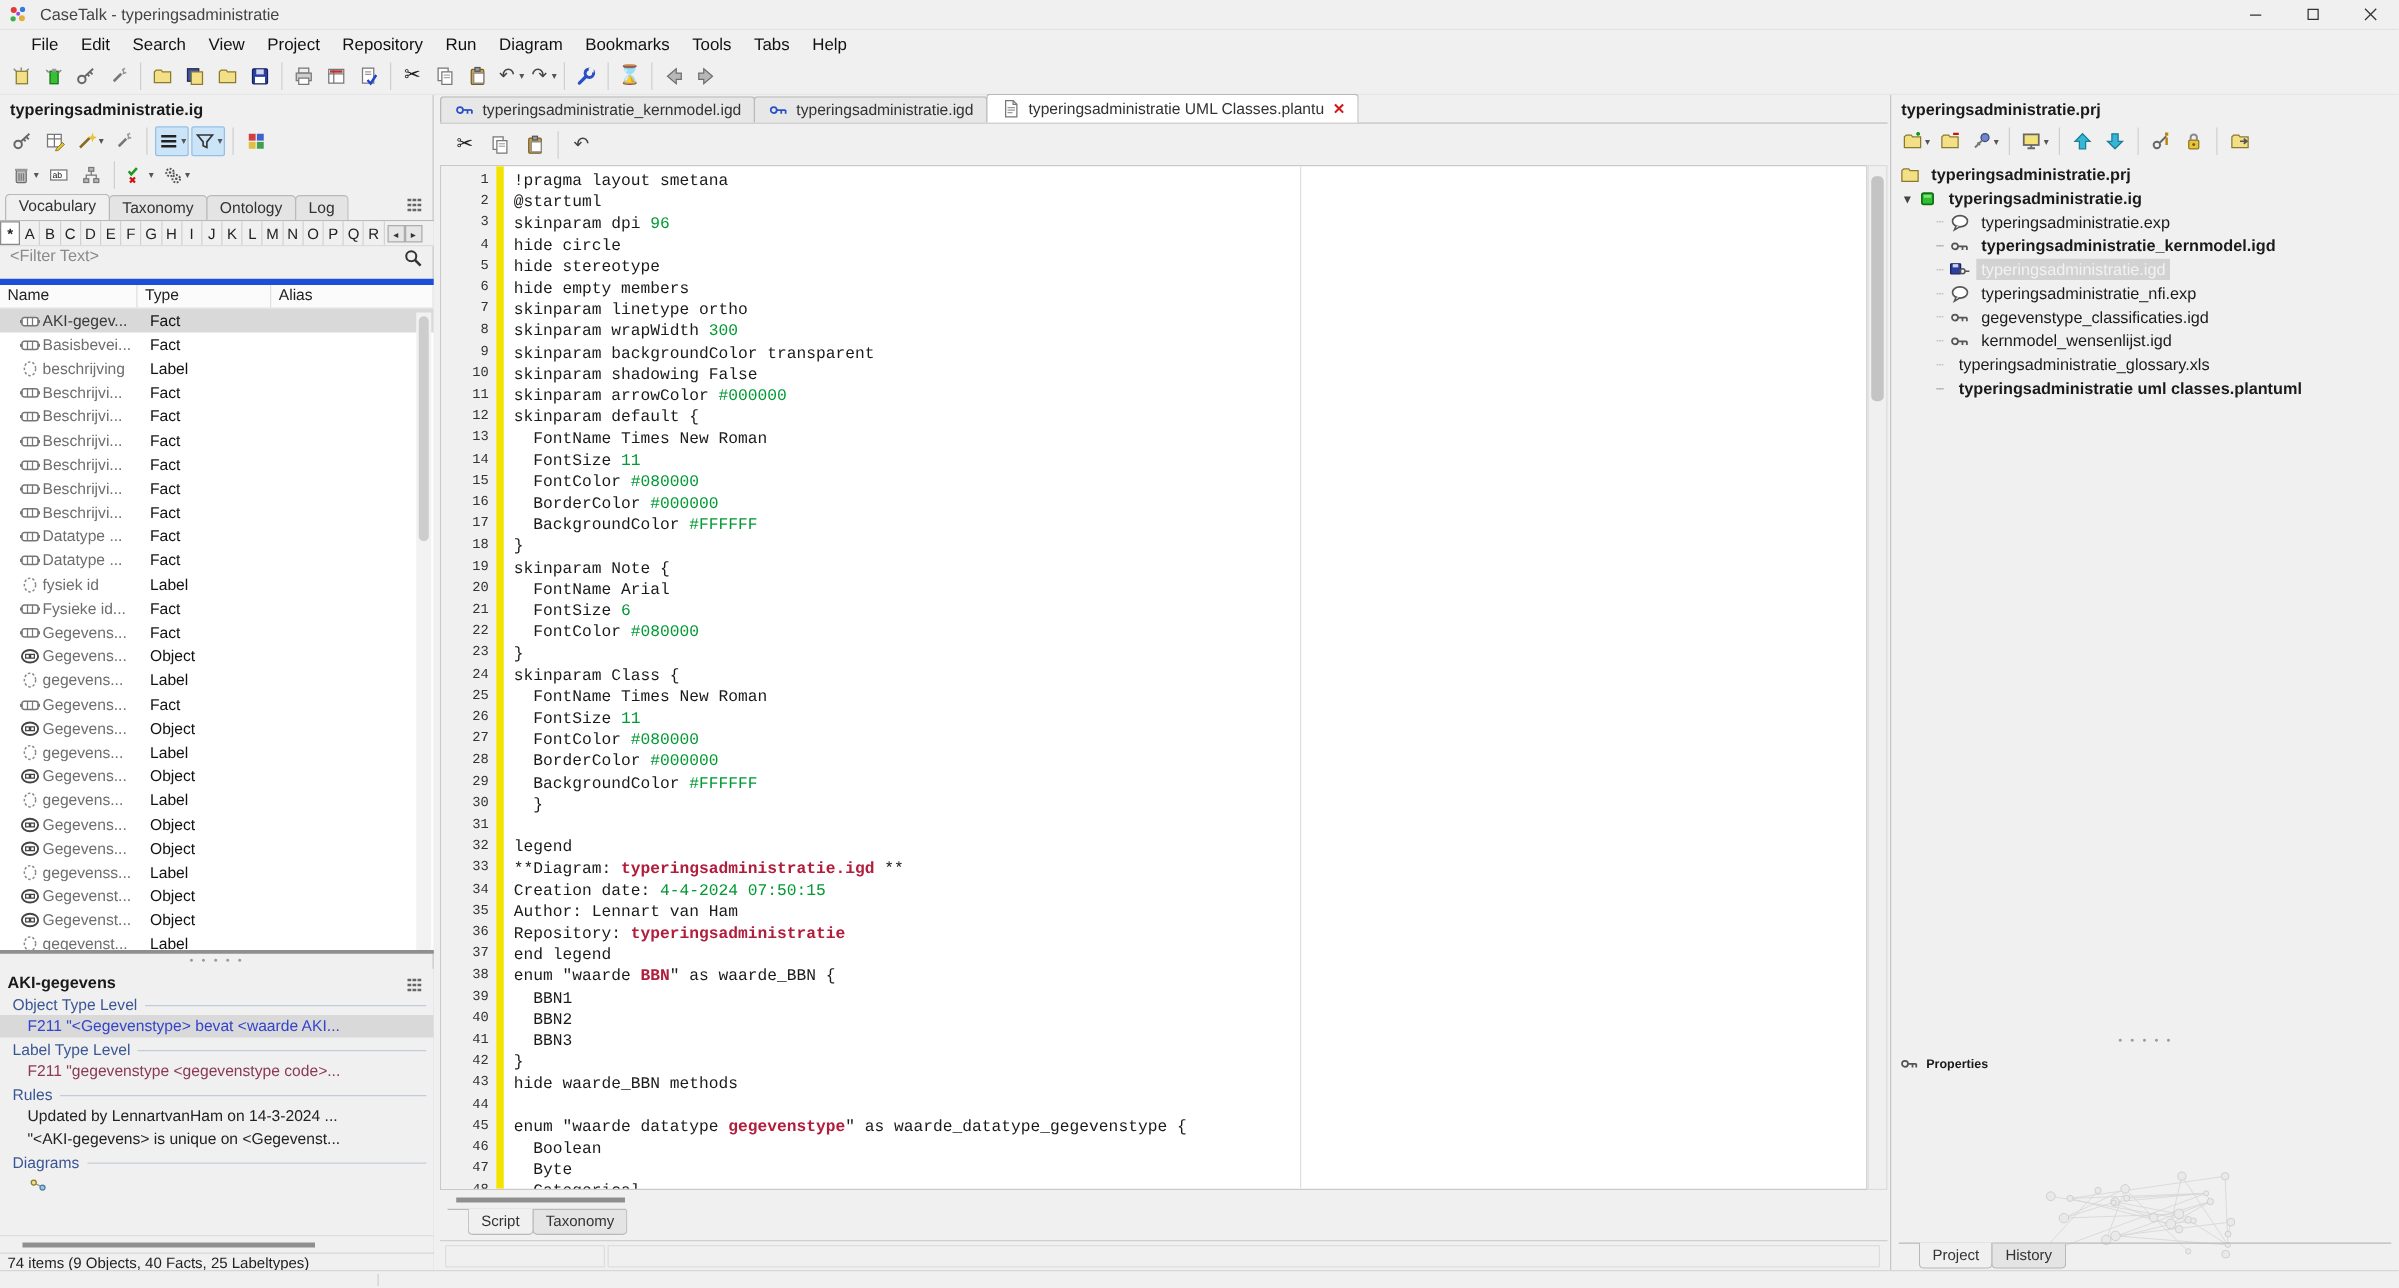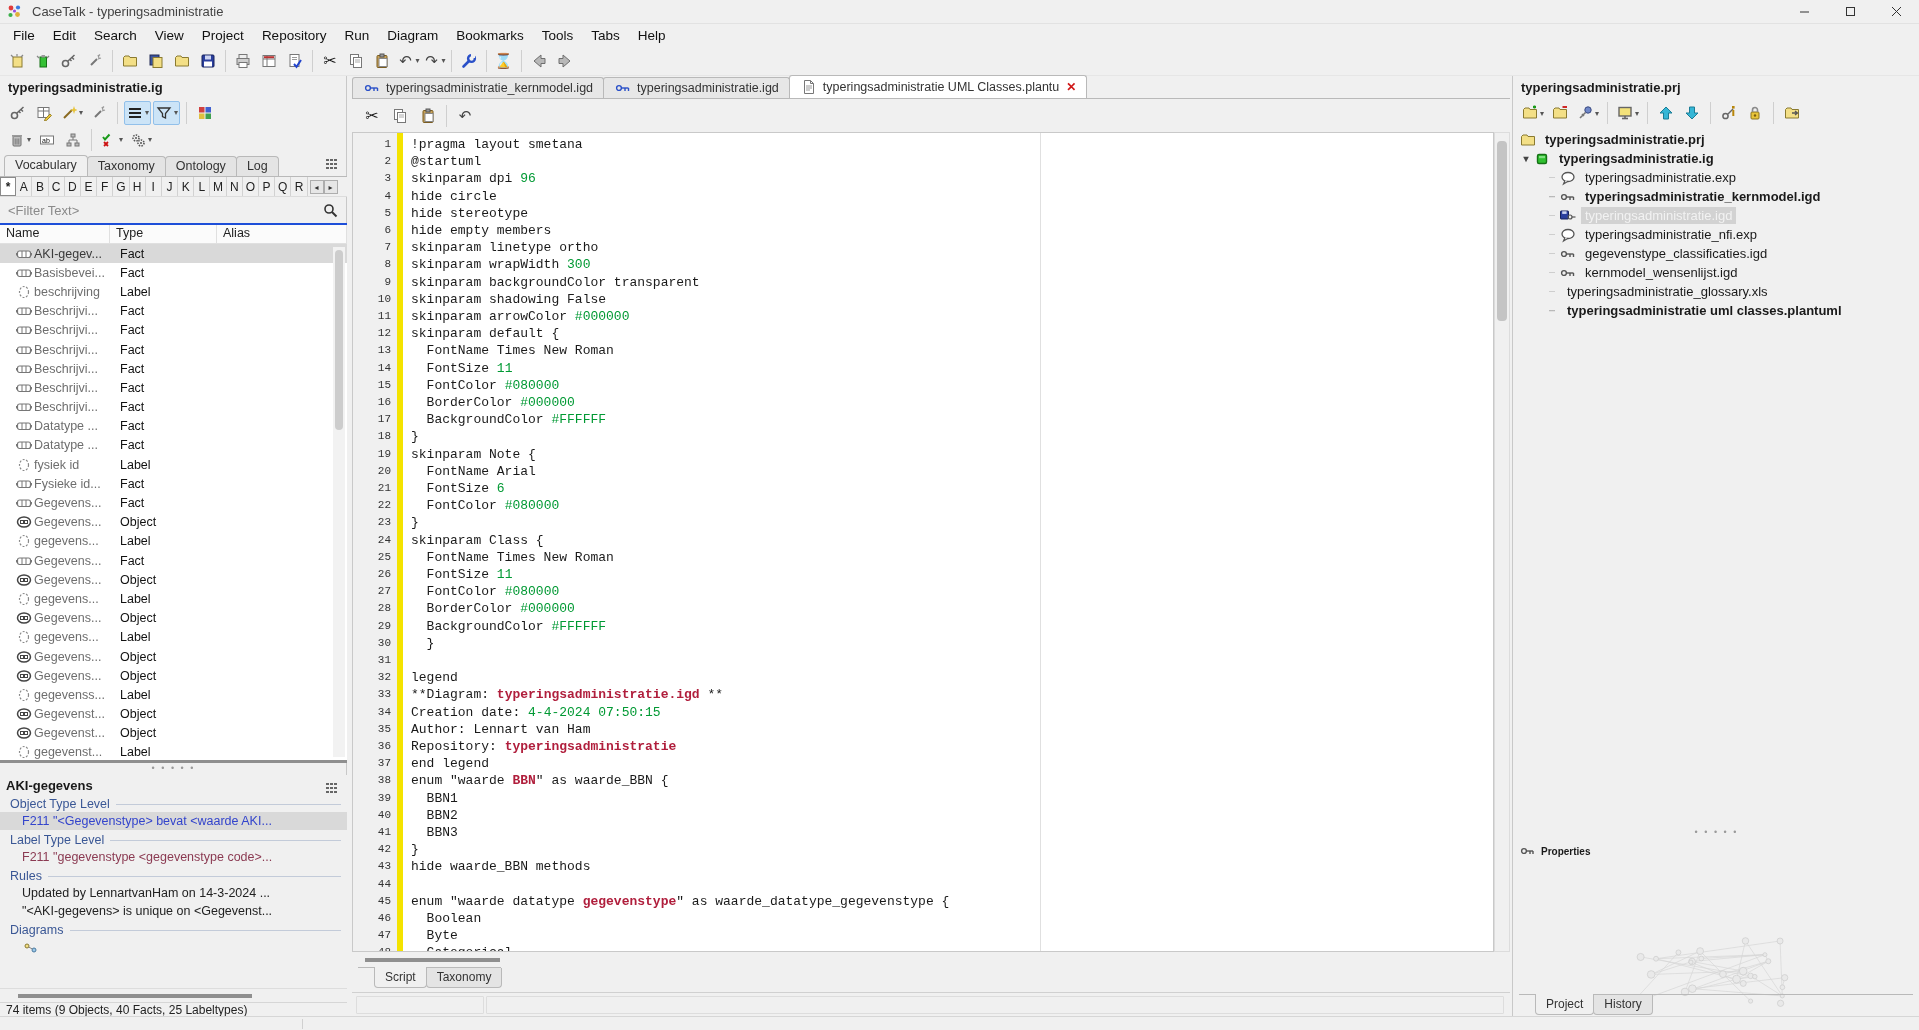--- a/index.html
+++ b/index.html
@@ -9,21 +9,21 @@
   .icon { display:inline-flex; align-items:center; justify-content:center; width:18px; height:18px; vertical-align:middle; }
   .icon svg { display:block; }
 
   
   #titlebar { left:0; top:0; width:1919px; height:24px; background:#f0f0f0; display:flex; align-items:center; border-bottom:1px solid #e2e2e2; }
   #titlebar .t-title { margin-left:8px; color:#444; font-size:13px;text-align:center; }
   #win-controls { margin-left:auto; display:flex; height:100%; }
   .win-btn { width:46px; height:100%; display:flex; align-items:center; justify-content:center; color:#333; }
 
   
-  #menubar { left:0; top:24px; width:1919px; height:22px; background:#f0f0f0; display:flex; align-items:center; padding-left:4px; }
+  #menubar { left:0; top:24px; width:1919px; height:22px; background:#f0f0f0; display:flex; align-items:center; padding-left:16px; }
   .menu-item { padding:2px 9px; font-size:13.5px; color:#111; }
 
   
   #maintoolbar { left:0; top:46px; width:1919px; height:30px; background:#f0f0f0; display:flex; align-items:center; padding-left:4px; border-bottom:1px solid #e6e6e6; }
   .tb-btn { width:26px; height:26px; display:flex; align-items:center; justify-content:center; border:1px solid transparent; border-radius:2px; }
   .tb-sep { width:1px; height:22px; background:#cfcfcf; margin:0 4px; }
   .tb-dd { font-size:8px; color:#555; margin-left:1px; }
   .glyph { font-size:15px; line-height:1; }
 
   
@@ -44,25 +44,25 @@
   .ptab { padding:2px 10px 3px; font-size:12.5px; border:1px solid #b9b9b9; border-bottom:none; border-radius:4px 4px 0 0; background:#e4e4e4; color:#333; margin-right:-1px; position:relative; }
   .ptab.active { background:#f0f0f0; font-weight:normal; z-index:2; padding-bottom:4px; }
   #lp-tabs .grid-ic { margin-left:auto; margin-right:6px; margin-bottom:3px; }
 
   #lp-alpha { position:absolute; left:0; top:101px; width:347px; height:20px; display:flex; align-items:stretch; background:#f0f0f0; border-bottom:1px solid #dcdcdc; }
   .al-cell { width:16.2px; display:flex; align-items:center; justify-content:center; font-size:12px; color:#222; border-right:1px solid #d2d2d2; }
   .al-cell.active { background:#fff; border:1px solid #8a8a8a; font-weight:bold; }
   .al-arrows { display:flex; margin-left:2px; }
   .al-ar { width:14px; height:14px; margin-top:3px; border:1px solid #adadad; background:#e6e6e6; font-size:8px; display:flex; align-items:center; justify-content:center; color:#333; }
 
-  #lp-filter { position:absolute; left:0; top:121px; width:347px; height:26px; display:flex; align-items:center; padding:0 8px; }
+  #lp-filter { position:absolute; left:0; top:121px; width:347px; height:26px; display:flex; padding:0 8px; }
   #lp-filter .ft { color:#8a8a8a; font-size:13px; }
   #lp-filter .mag { margin-left:auto; }
 
-  #lp-list { position:absolute; left:0; top:147px; width:347px; height:537px; background:#fff; border-top:2px solid #1d4ed8; overflow:hidden; }
+  #lp-list { position:absolute; left:0; top:147px; width:347px; height:537px; background:#fff; border-top:5px solid #1d4ed8; overflow:hidden; }
   #lp-cols { display:flex; height:19px; background:#fbfbfb; border-bottom:1px solid #e0e0e0; font-size:12.5px; color:#222; }
   #lp-cols .c { padding:1px 6px; border-right:1px solid #e0e0e0; }
   .c-name { width:110px; } .c-type { width:107px; } .c-alias { flex:1; }
   .vrow { display:flex; align-items:center; height:19.2px; font-size:12.5px; }
   .vrow.sel { background:#d9d9d9; }
   .vrow .ric { width:20px; margin-left:14px; display:flex; justify-content:center; }
   .vrow .rname { width:76px; color:#6e6e6e; white-space:nowrap; overflow:hidden; }
   .vrow.sel .rname { color:#3a3a3a; }
   .vrow .rtype { width:100px; padding-left:10px; color:#111; }
   #lp-vscroll { position:absolute; right:2px; top:22px; width:12px; height:510px; background:#f2f2f2; }

